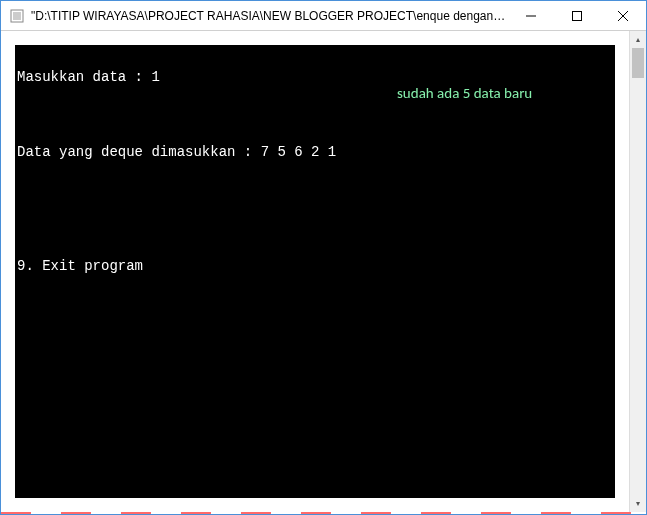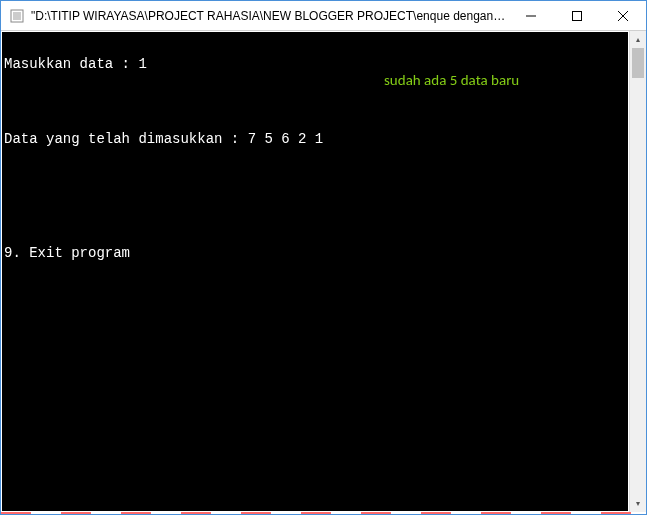--- a/index.html
+++ b/index.html
@@ -70,29 +70,29 @@
       flex: 1;
       background: #000;
       color: #fff;
       font-family: "Consolas", "Courier New", monospace;
       font-size: 14px;
       line-height: 1.35;
       padding: 4px 0 0 2px;
       white-space: pre;
       position: relative;
       overflow: hidden;
-      margin: 1px;
+      margin: 14px;
     }
     .console-line {
       display: block;
       min-height: 1.35em;
     }
     .annotation {
       position: absolute;
-      color: #84cc16;
+      color: #86efac;
       font-family: "Calibri", "Segoe UI", sans-serif;
       font-size: 15px;
       white-space: nowrap;
     }
     .scrollbar-vertical {
       width: 17px;
       background: #f0f0f0;
       display: flex;
       flex-direction: column;
       border-left: 1px solid #ddd;
@@ -156,21 +156,21 @@
             <line x1="10" y1="0" x2="0" y2="10" stroke="#000" stroke-width="1"></line>
           </svg>
       </button>
     </div>
   </div>
 
   <div class="client-area">
     <div class="console">
 <span class="console-line"><span>Masukkan data : </span><span>1</span></span>
 <span class="console-line"></span>
-<span class="console-line"><span>Data yang telah dimasukkan : </span><span>7 5 6 2 1</span></span>
+<span class="console-line"><span>Data yang deque dimasukkan : </span><span>7 5 6 2 1</span></span>
 <span class="console-line"></span>
 <span class="console-line"></span>
 <span class="console-line">9. Exit program</span>
 <span class="console-line"></span>
 
       <div class="annotation" style="top:38px; left:382px;">sudah ada 5 data baru</div>
     </div>
 
     <div class="scrollbar-vertical">
       <div class="scrollbar-btn">

